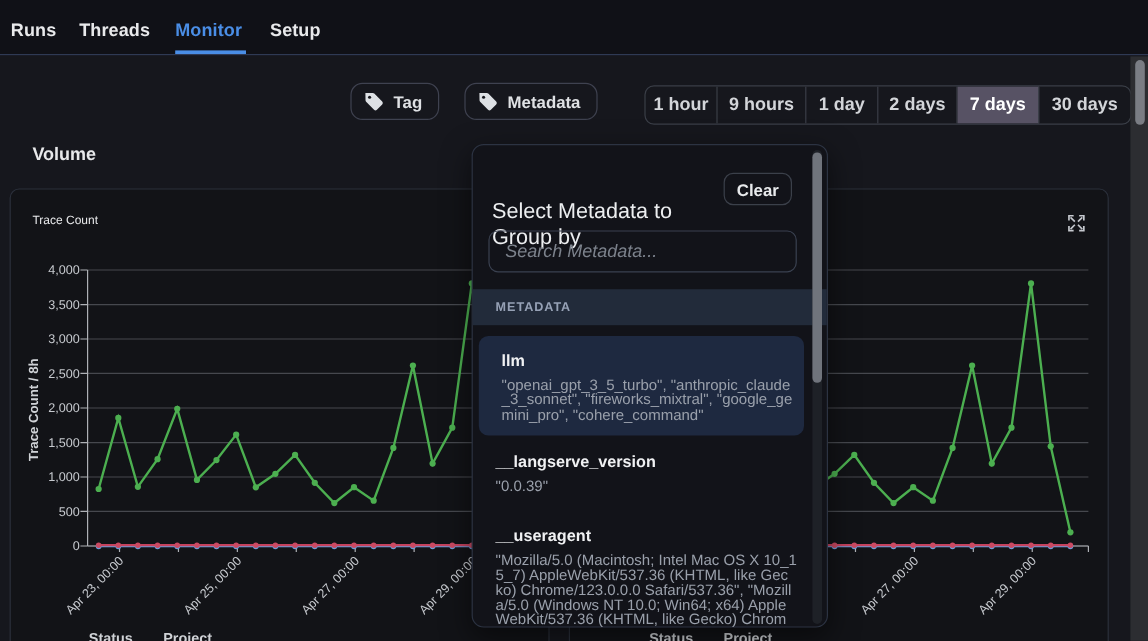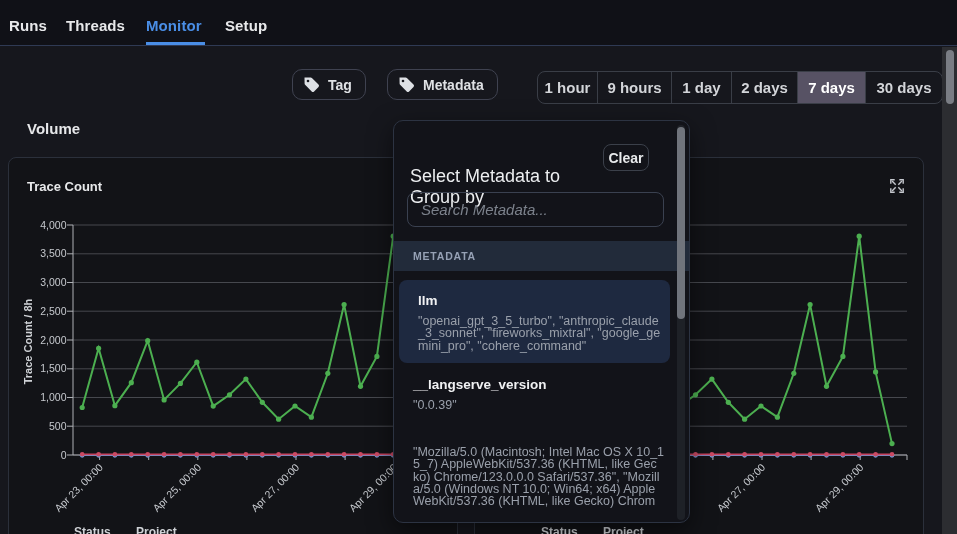--- a/index.html
+++ b/index.html
@@ -15,27 +15,27 @@
   color:#dfe1e4; font-size:14px; font-weight:700; }
 .seg { position:absolute; left:520px; top:71px; width:406px; height:33px;
   border:1px solid #3a3e47; border-radius:8px; display:flex; overflow:hidden;margin-left:17px; }
 .seg > div { display:flex; align-items:center; justify-content:center; font-size:15px;
   font-weight:700; color:#d3d5d9; border-right:1px solid #3a3e47; }
 .seg > div:last-child { border-right:none; }
 .seg .sel { background:#575264; color:#fff; }
 .volume { position:absolute; left:27px; top:120px; font-size:15px; font-weight:700; color:#e7e8ea; }
 .card { position:absolute; top:157px; width:450px; height:500px; background:#121317;
   border:1px solid #2b303b; border-radius:8px; }
-.card .title { position:absolute; left:18px; top:21px; font-size:13px; font-weight:700; color:#e8e9eb; }
+.card .title { position:absolute; left:18px; top:21px; font-size:10px; font-weight:400; color:#e8e9eb; }
 .legend { position:absolute; top:367px; font-size:12px; font-weight:700; color:#cfd2d6; }
 .panel { position:absolute; left:393px; top:120px; width:297px; height:403px;
   background:#121319; border:1px solid #2c3342; border-radius:10px; box-shadow:0 8px 24px rgba(0,0,0,.5); }
 .ptitle { position:absolute; left:16px; top:13px; width:180px; font-size:18px; font-weight:400;
   color:#eceef0; line-height:21px;margin-top:32px; }
-.clear { position:absolute; left:209px; top:23px; width:46px; height:27px; border:1px solid #3b404a;
+.clear { position:absolute; left:209px; top:23px; width:57px; height:27px; border:1px solid #3b404a;
   border-radius:8px; color:#e8eaec; font-size:14px; font-weight:700; display:flex;
   align-items:center; justify-content:center; }
 .search { position:absolute; left:13px; top:71px; width:257px; height:35px; border:1px solid #3a4150;
   border-radius:8px; color:#7c828c; font-size:15px; display:flex; align-items:center; padding-left:13px;font-style:italic; }
 .mdband { position:absolute; left:0px; top:120px; width:295px; height:30px; background:#222b3a;
   display:flex; align-items:center; }
 .mdband span { margin-left:19px; font-size:10.5px; font-weight:700; letter-spacing:0.8px; color:#96a1b5; }
 .item-title { font-size:13.5px; font-weight:700; color:#f0f1f3; }
 .item-desc { font-size:12.5px; line-height:12.3px; color:#9aa0ab; margin-top:7px; }
 .llm { position:absolute; left:5px; top:159px; width:271px; height:83px; background:#1e2940;
@@ -349,17 +349,18 @@
     </div>
   <div class="llm">
     <div class="item-title">llm</div>
     <div class="item-desc">"openai_gpt_3_5_turbo", "anthropic_claude<br>_3_sonnet", "fireworks_mixtral", "google_ge<br>mini_pro", "cohere_command"</div>
   </div>
   <div class="lsv">
     <div class="item-title">__langserve_version</div>
     <div class="item-desc">"0.0.39"</div>
   </div>
   <div class="ua">
+    <div class="item-title">__useragent</div>
     <div class="item-desc">"Mozilla/5.0 (Macintosh; Intel Mac OS X 10_1<br>5_7) AppleWebKit/537.36 (KHTML, like Gec<br>ko) Chrome/123.0.0.0 Safari/537.36", "Mozill<br>a/5.0 (Windows NT 10.0; Win64; x64) Apple<br>WebKit/537.36 (KHTML, like Gecko) Chrom</div>
   </div>
   <div class="ptrack"></div>
   <div class="pthumb"></div>
 </div>
 
 </body></html>

